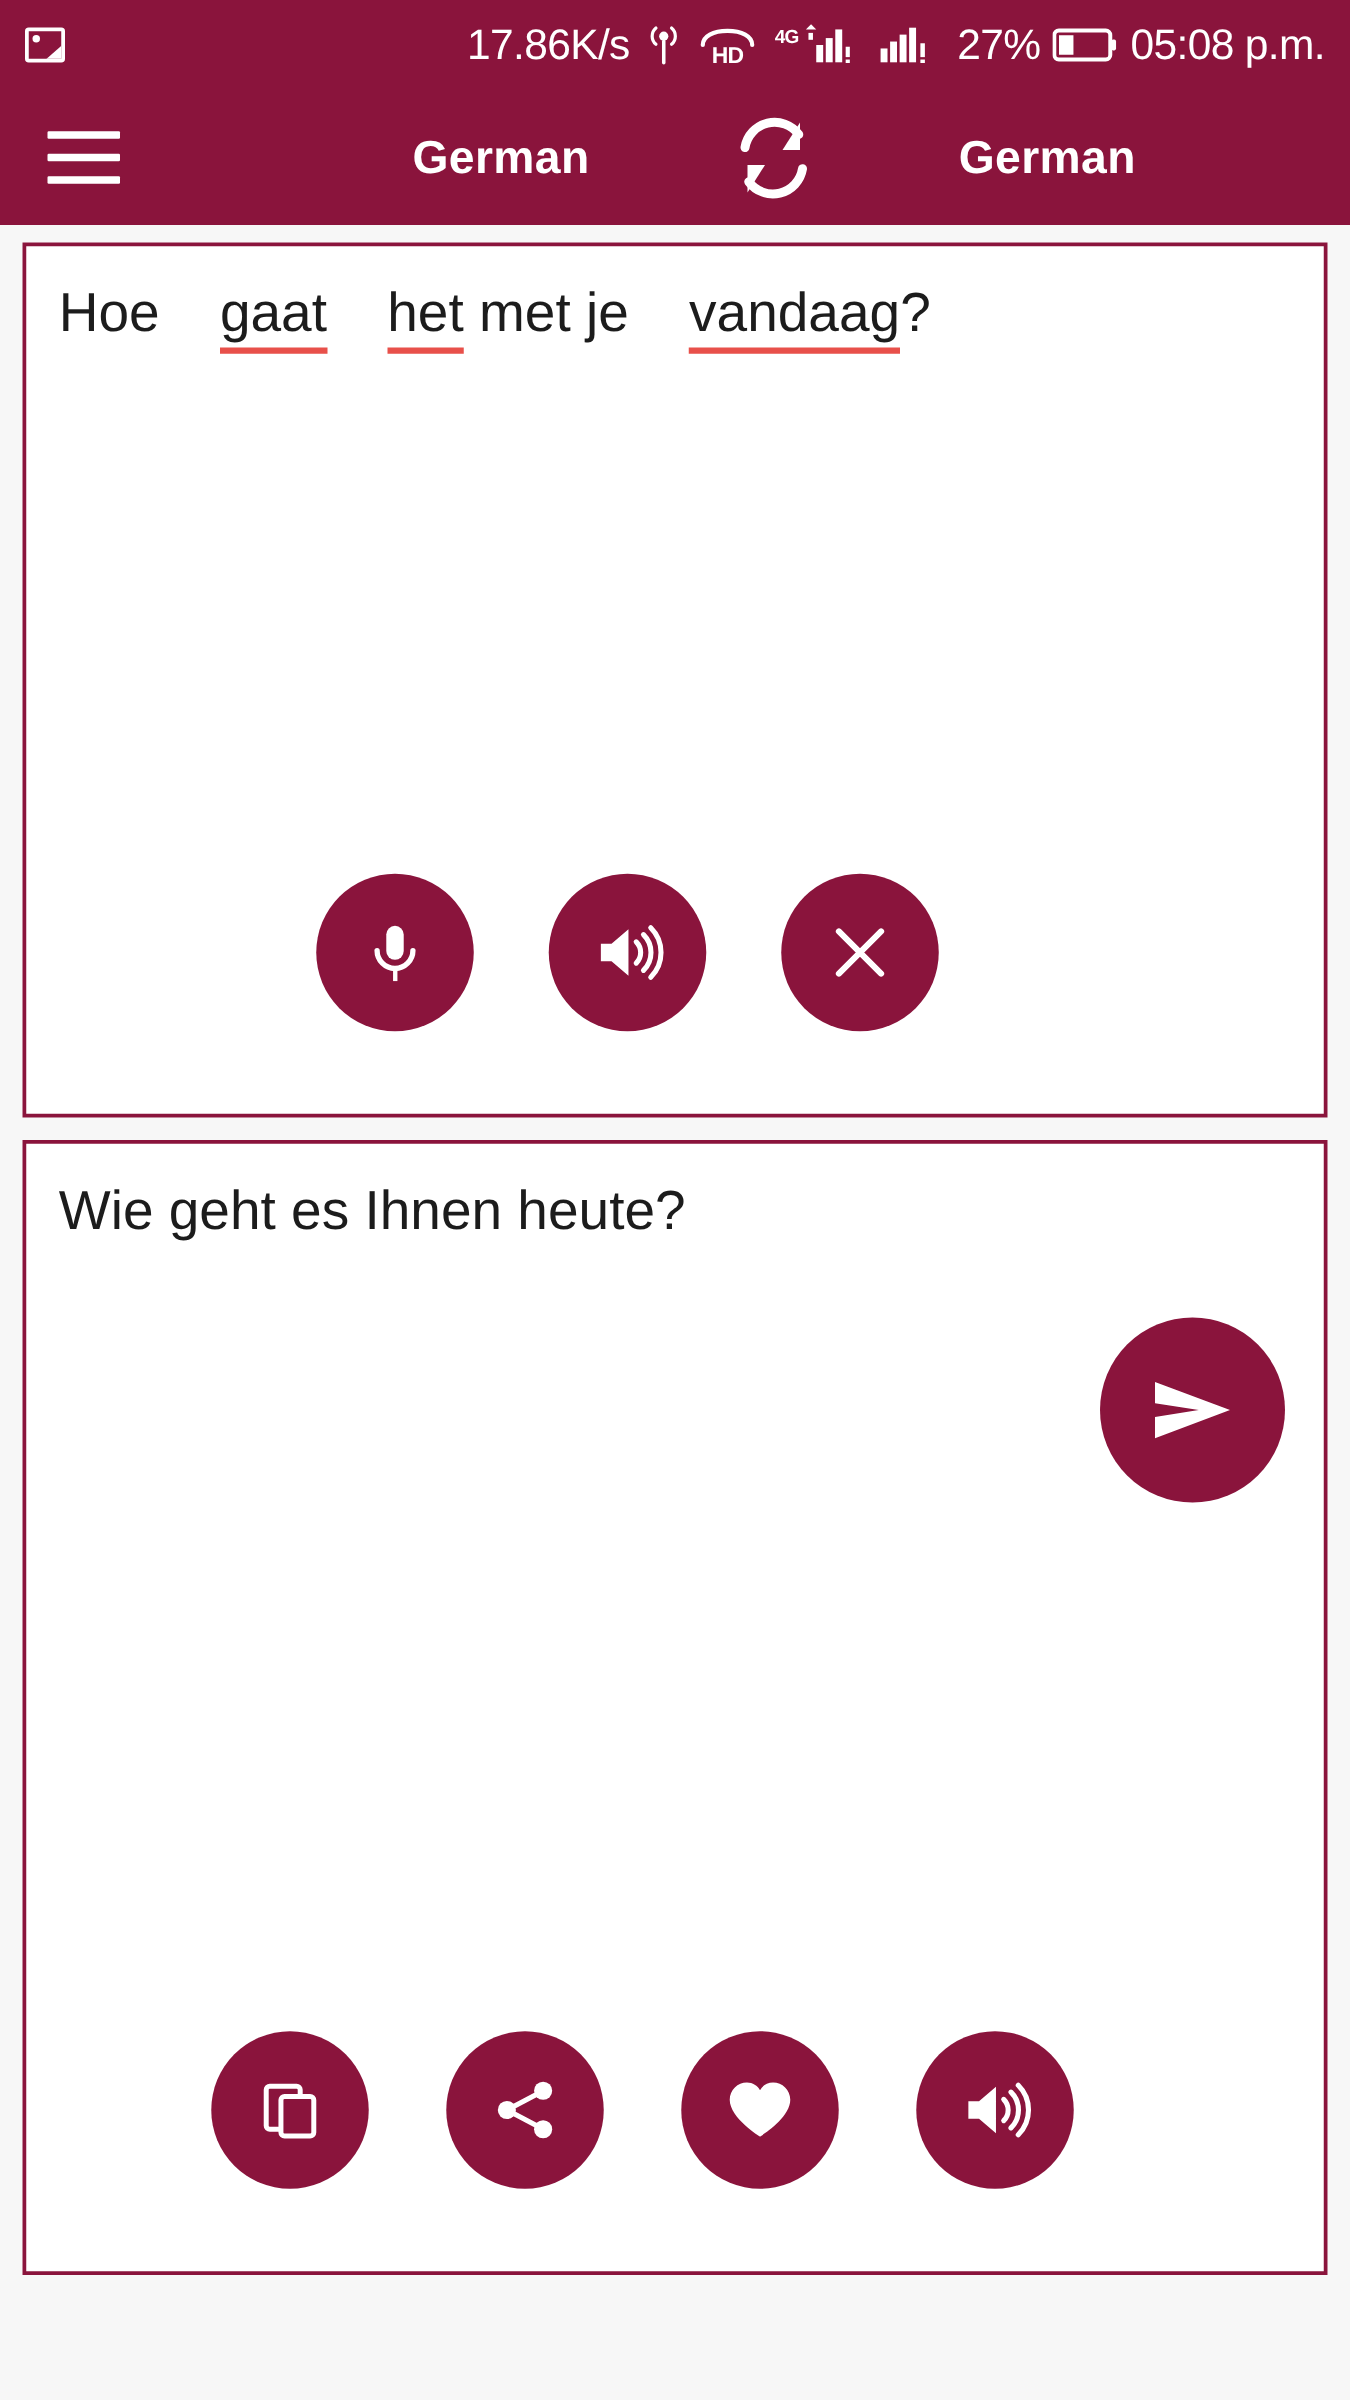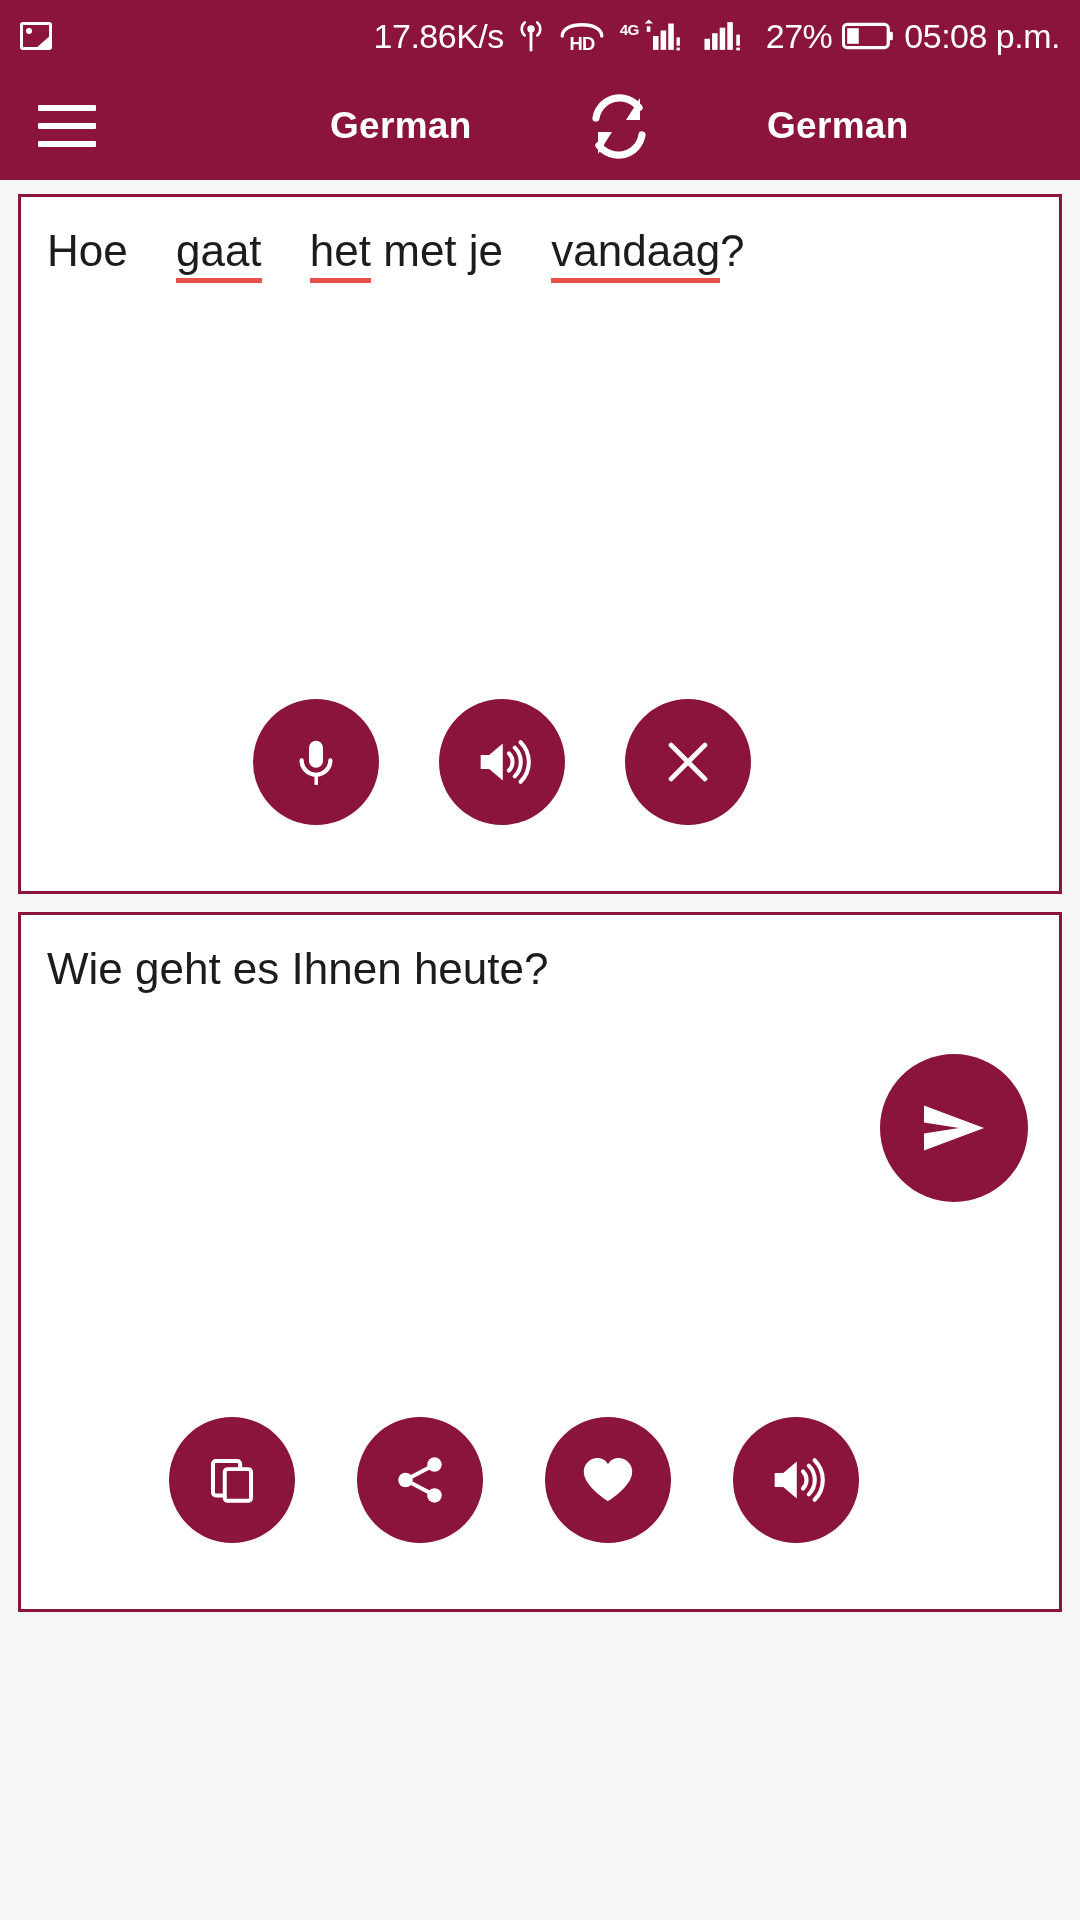--- a/index.html
+++ b/index.html
@@ -79,21 +79,21 @@
     height:calc(1920px - 72px - 108px);
     background:#f7f7f7;
   }
 
   .card{
     background:#ffffff;
     border:3px solid #8a143c;
     position:relative;
   }
   .card-source{ margin-top:14px; height:700px; }
-  .card-target{ margin-top:18px; height:700px; }
+  .card-target{ margin-top:18px; height:908px; }
 
   .card-text{
     padding:26px 26px 0 26px;
     font-size:44px;
     line-height:1.26;
     color:#1c1c1c;
     word-wrap:break-word;
   }
   .sp{ position:relative;margin-left:36px; }
   .sp::after{

